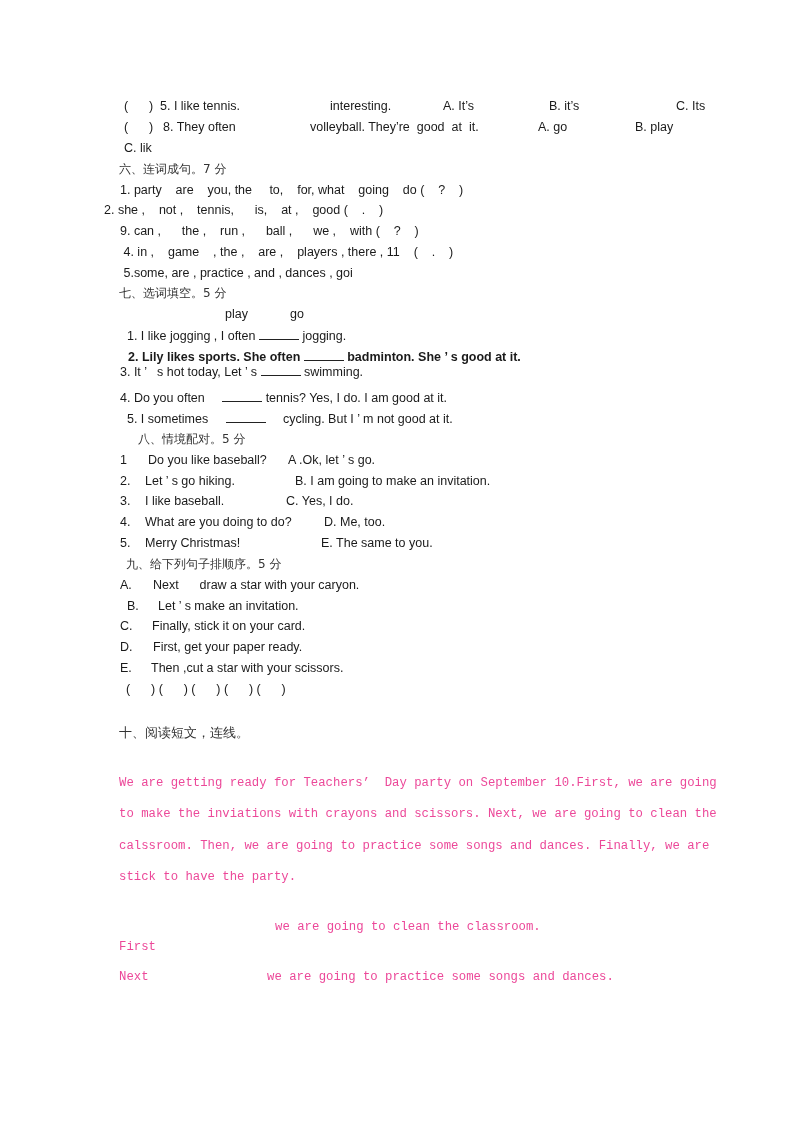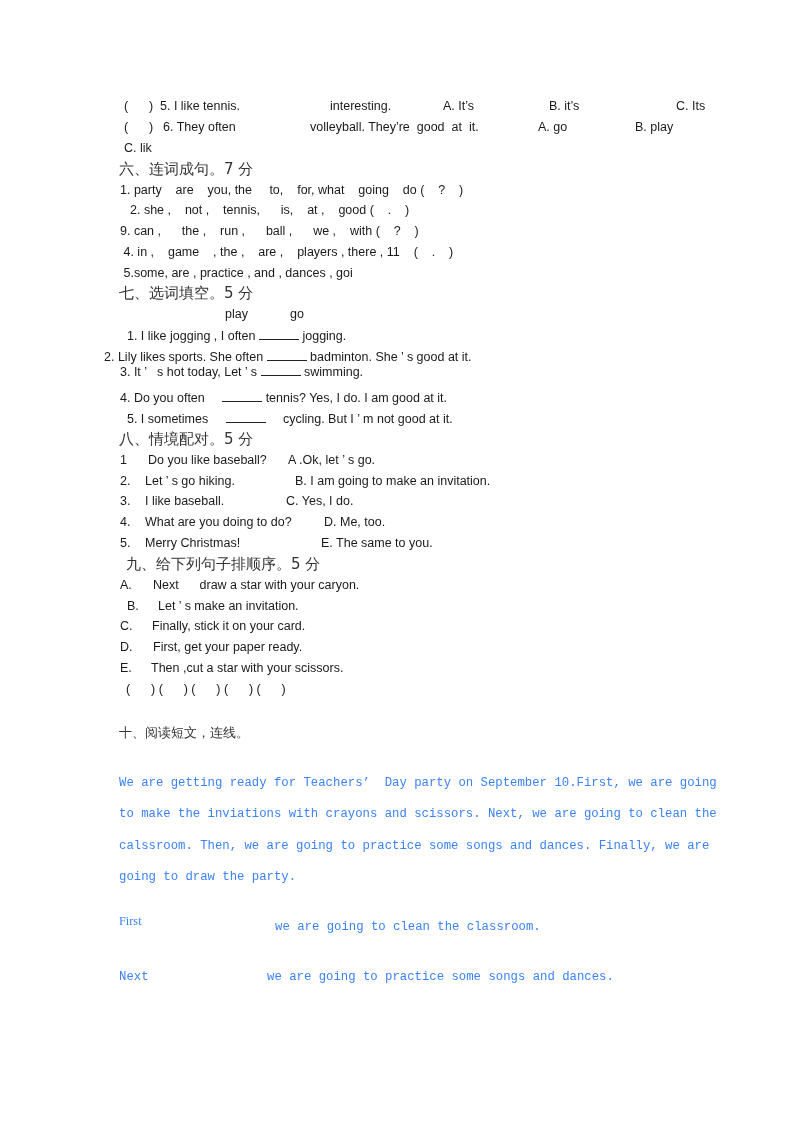--- a/index.html
+++ b/index.html
@@ -1,65 +1,65 @@
 <!DOCTYPE html>
 <html><head>
 <meta charset="utf-8">
 <style>
   html, body { margin: 0; padding: 0; background: #ffffff; }
   body { width: 793px; height: 1122px; position: relative; overflow: hidden; color: #1a1a1a; }
   .ln { position: absolute; white-space: pre; font-family: "Liberation Sans", "DejaVu Sans", sans-serif; font-size: 12.5px; line-height: 16px; }
-  .cn { font-family: "DejaVu Sans", sans-serif; font-size: 15px; color: #333; }
-  .mono { position: absolute; white-space: pre; font-family: "Liberation Mono", "DejaVu Sans Mono", monospace; font-size: 12.3px; line-height: 16px; color: #3b82f6; }
+  .cn { font-family: "DejaVu Sans", sans-serif; font-size: 12px; color: #333; }
+  .mono { position: absolute; white-space: pre; font-family: "Liberation Mono", "DejaVu Sans Mono", monospace; font-size: 12.3px; line-height: 16px; color: #ec4899; }
   .abs { position: absolute; white-space: pre; }
   .blank { display: inline-block; border-bottom: 1px solid #222; height: 12px; vertical-align: baseline; }
 </style>
 </head>
 <body>
 
 <div>
   <span class="ln" style="left:124px;top:98px;">(      )</span>
   <span class="ln" style="left:160px;top:98px;">5. I like tennis.</span>
   <span class="ln" style="left:330px;top:98px;">interesting.</span>
   <span class="ln" style="left:443px;top:98px;">A. It’s</span>
   <span class="ln" style="left:549px;top:98px;">B. it’s</span>
   <span class="ln" style="left:644px;top:98px;margin-left:32px;">C. Its</span>
 </div>
 <div>
   <span class="ln" style="left:124px;top:119px;">(      )</span>
-  <span class="ln" style="left:163px;top:119px;">6. They often</span>
+  <span class="ln" style="left:163px;top:119px;">8. They often</span>
   <span class="ln" style="left:310px;top:119px;">volleyball. They’re  good  at  it.</span>
   <span class="ln" style="left:538px;top:119px;">A. go</span>
   <span class="ln" style="left:635px;top:119px;">B. play</span>
   <span class="ln" style="left:124px;top:140px;">C. lik</span>
 </div>
 
 <div>
   <span class="ln cn" style="left:119px;top:161px;">六、连词成句。7 分</span>
   <span class="ln" style="left:120px;top:182px;">1. party    are    you, the     to,    for, what    going    do (    ?    )</span>
-  <span class="ln" style="left:130px;top:202px;">2. she ,    not ,    tennis,      is,    at ,    good (    .    )</span>
+  <span class="ln" style="left:104px;top:202px;">2. she ,    not ,    tennis,      is,    at ,    good (    .    )</span>
   <span class="ln" style="left:120px;top:223px;">9. can ,      the ,    run ,      ball ,      we ,    with (    ?    )</span>
   <span class="ln" style="left:120px;top:244px;"> 4. in ,    game    , the ,    are ,    players , there , 11    (    .    )</span>
   <span class="ln" style="left:120px;top:265px;"> 5.some, are , practice , and , dances , goi</span>
 </div>
 
 <div>
   <span class="ln cn" style="left:119px;top:285px;">七、选词填空。5 分</span>
   <span class="ln" style="left:225px;top:306px;">play</span>
   <span class="ln" style="left:290px;top:306px;">go</span>
 
   <div class="ln" style="left:120px;top:327px;text-align:right;"><span>  1. I like jogging , I often </span><span class="blank" style="width:40px;"></span><span> jogging.</span></div>
-  <div class="ln" style="left:104px;top:348px;"><span>2. Lily likes sports. She often </span><span class="blank" style="width:40px;"></span><span> badminton. She ’ s good at it.</span></div>
+  <div class="ln" style="left:128px;top:348px;font-weight:bold;"><span>2. Lily likes sports. She often </span><span class="blank" style="width:40px;"></span><span> badminton. She ’ s good at it.</span></div>
   <div class="ln" style="left:120px;top:363px;"><span>3. It ’   s hot today, Let ’ s </span><span class="blank" style="width:40px;"></span><span> swimming.</span></div>
   <div class="ln" style="left:120px;top:389px;"><span>4. Do you often     </span><span class="blank" style="width:40px;"></span><span> tennis? Yes, I do. I am good at it.</span></div>
   <div class="ln" style="left:120px;top:410px;"><span>  5. I sometimes     </span><span class="blank" style="width:40px;"></span><span>     cycling. But I ’ m not good at it.</span></div>
 </div>
 
 <div>
-  <span class="ln cn" style="left:119px;top:431px;">八、情境配对。5 分</span>
+  <span class="ln cn" style="left:138px;top:431px;">八、情境配对。5 分</span>
 
   <span class="ln" style="left:120px;top:452px;">1</span>
   <span class="ln" style="left:148px;top:452px;">Do you like baseball?</span>
   <span class="ln" style="left:288px;top:452px;">A .Ok, let ’ s go.</span>
 
   <span class="ln" style="left:120px;top:473px;">2.</span>
   <span class="ln" style="left:145px;top:473px;">Let ’ s go hiking.</span>
   <span class="ln" style="left:295px;top:473px;">B. I am going to make an invitation.</span>
 
   <span class="ln" style="left:120px;top:493px;">3.</span>
@@ -95,20 +95,20 @@
 
   <span class="ln" style="left:126px;top:681px;">(      ) (      ) (      ) (      ) (      )</span>
 </div>
 
 <div>
   <span class="abs cn" style="left:119px;top:725px;font-size:13px;line-height:16px;">十、阅读短文，连线。</span>
 
   <span class="mono" style="left:119px;top:775px;">We are getting ready for Teachers’  Day party on September 10.First, we are going</span>
   <span class="mono" style="left:119px;top:806px;">to make the inviations with crayons and scissors. Next, we are going to clean the</span>
   <span class="mono" style="left:119px;top:838px;text-align:right;">calssroom. Then, we are going to practice some songs and dances. Finally, we are</span>
-  <span class="mono" style="left:119px;top:869px;">going to draw the party.</span>
+  <span class="mono" style="left:119px;top:869px;">stick to have the party.</span>
 
-  <span class="mono" style="left:119px;top:913px;font-family:Liberation Serif, serif;">First</span>
+  <span class="mono" style="left:119px;top:939px;">First</span>
   <span class="mono" style="left:275px;top:919px;">we are going to clean the classroom.</span>
 
   <span class="mono" style="left:119px;top:969px;">Next</span>
   <span class="mono" style="left:267px;top:969px;">we are going to practice some songs and dances.</span>
 </div>
 
 </body></html>

